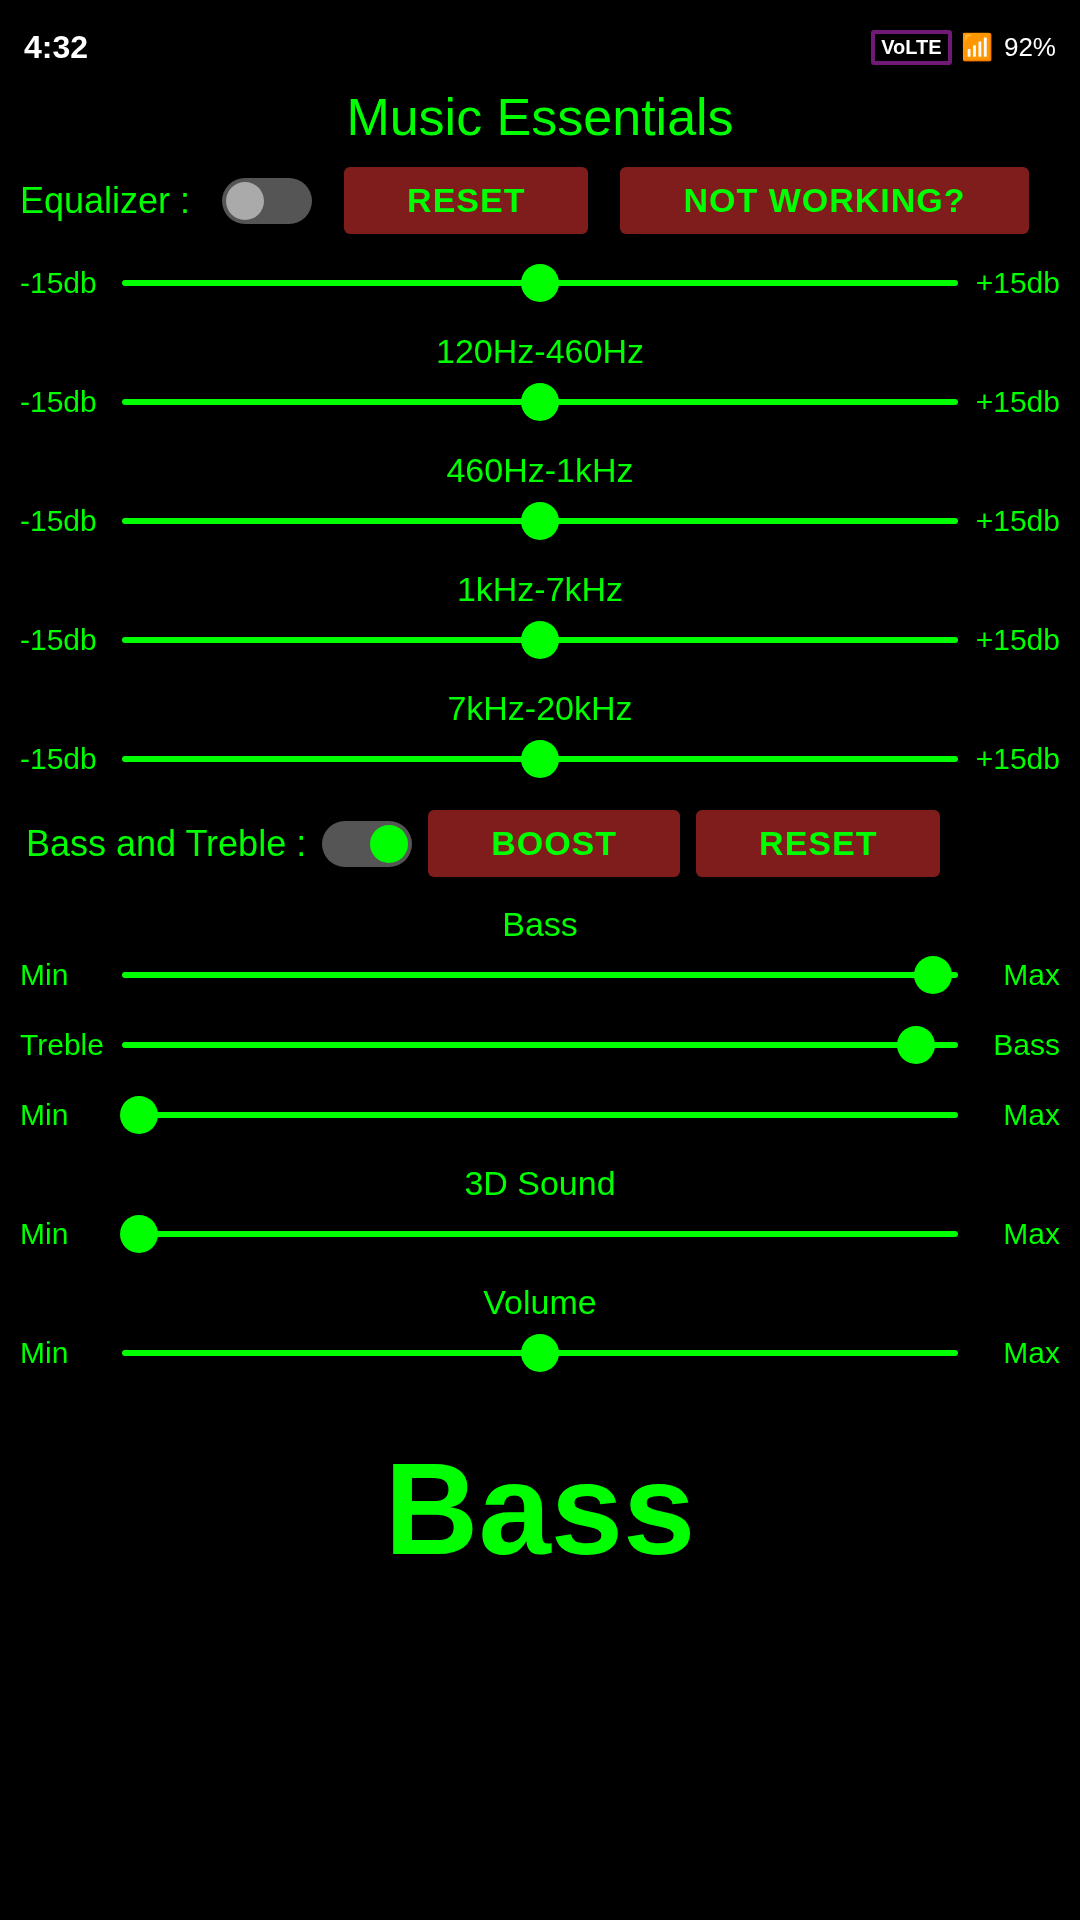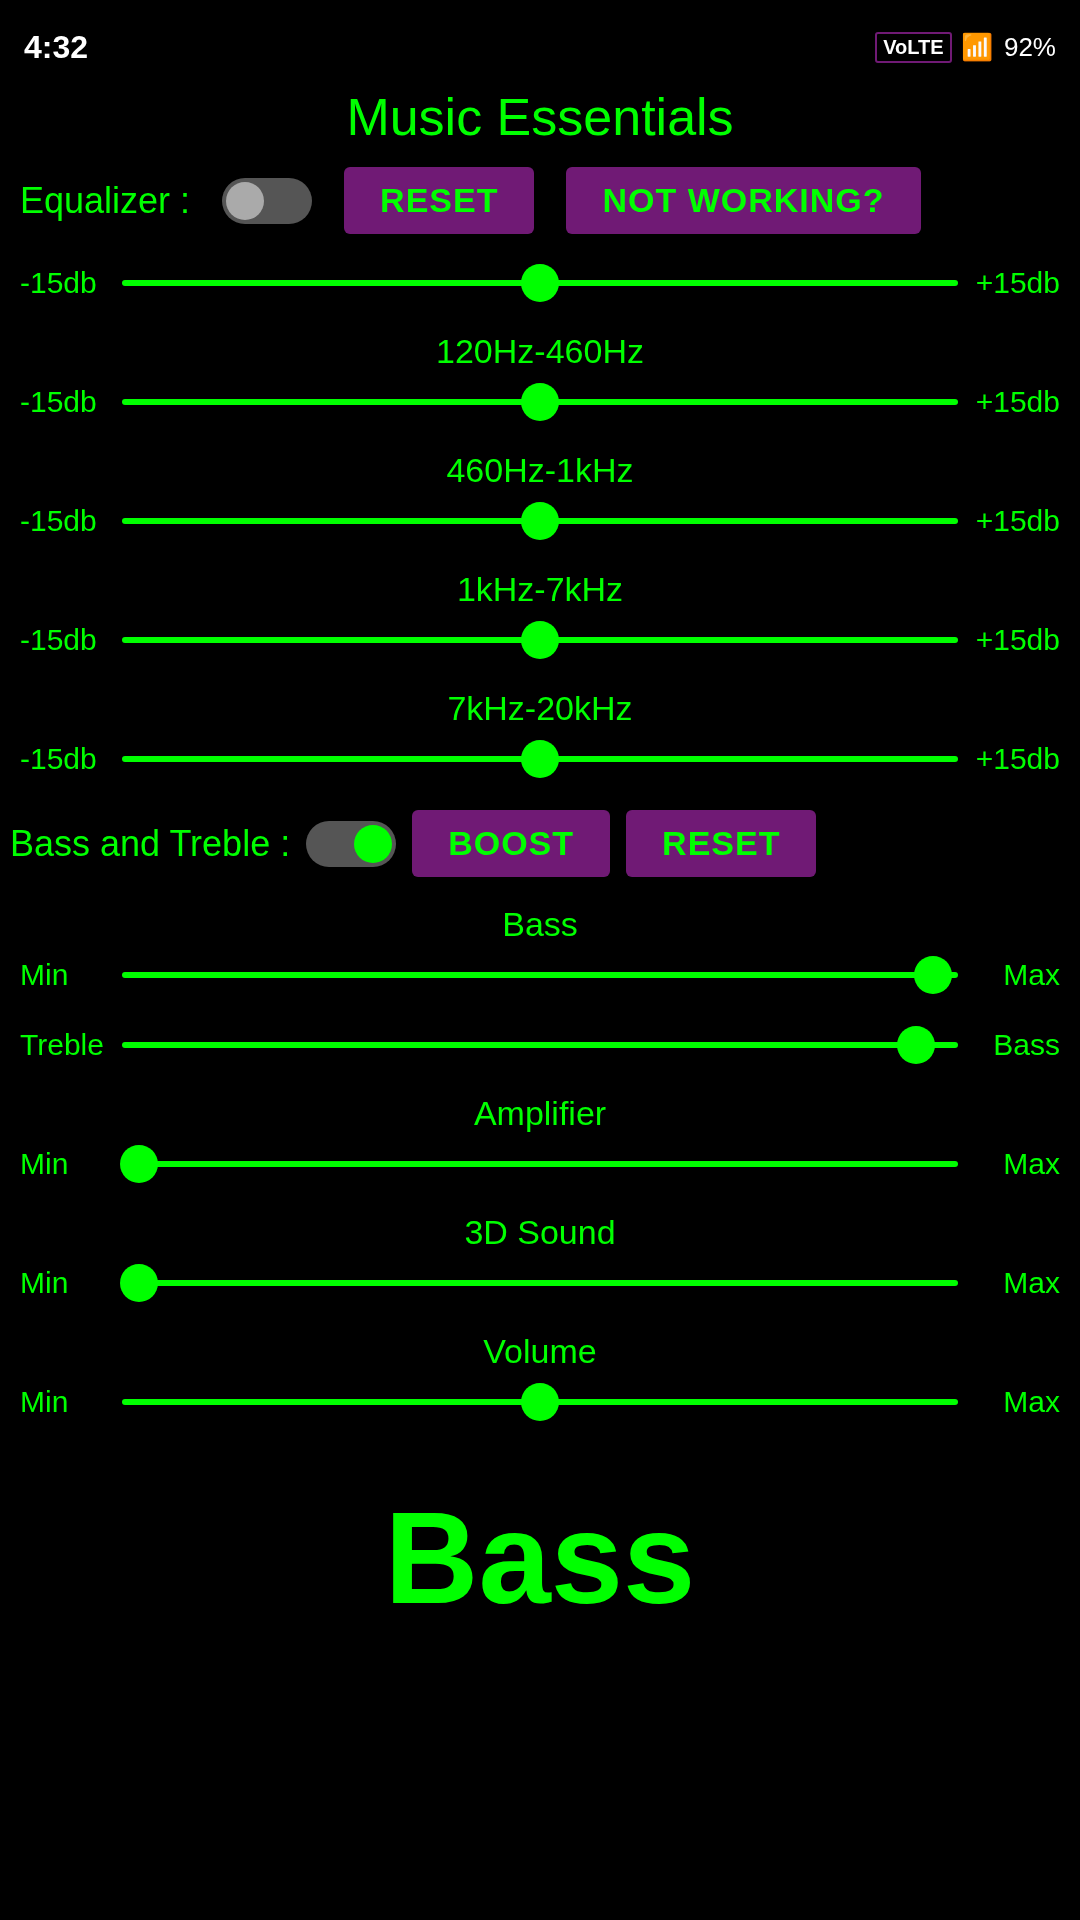--- a/index.html
+++ b/index.html
@@ -29,21 +29,21 @@
       font-weight: bold;
     }
     .status-icons {
       display: flex;
       align-items: center;
       gap: 10px;
       color: #fff;
       font-size: 26px;
     }
     .volte-badge {
-      border: 2px solid #701a75;
+      border: 4px solid #701a75;
       padding: 2px 6px;
       font-size: 20px;
       font-weight: bold;
       border-radius: 3px;
     }
 
     
     .app-title {
       text-align: center;
       font-size: 52px;
@@ -87,26 +87,26 @@
       height: 38px;
       border-radius: 50%;
       background: #aaa;
       transition: left 0.2s;
     }
     .toggle-thumb.off { left: 4px; }
     .toggle-thumb.on { left: 48px; background: #00ff00; }
 
     
     .btn {
-      background: #701a75;
+      background: #7f1d1d;
       color: #00ff00;
       border: none;
       font-size: 34px;
       font-weight: bold;
-      padding: 14px 36px;
+      padding: 14px 63px;
       border-radius: 6px;
       cursor: pointer;
       letter-spacing: 1px;
     }
 
     
     .slider-section {
       padding: 8px 20px;
     }
     .slider-label {
@@ -154,20 +154,21 @@
       transform: translate(-50%, -50%);
       cursor: pointer;
     }
 
     
     .bass-treble-header {
       display: flex;
       align-items: center;
       padding: 10px 20px 20px 10px;
       gap: 16px;
+      margin-left: 16px;
     }
     .bass-treble-label {
       font-size: 36px;
       color: #00ff00;
     }
 
     
     .toggle-green .toggle-track { background: #555; }
     .toggle-green .toggle-thumb { background: #00ff00; left: 48px; }
 
@@ -292,21 +293,20 @@
     <span class="slider-min-label">Treble</span>
     <div class="slider-track-container">
       <div class="slider-track"></div>
       <div class="slider-thumb" style="left: 95%;"></div>
     </div>
     <span class="slider-max-label">Bass</span>
   </div>
 </div>
 
 <div class="slider-section">
-  <div class="slider-label">Amplifier</div>
   <div class="slider-row">
     <span class="slider-min-label">Min</span>
     <div class="slider-track-container">
       <div class="slider-track"></div>
       <div class="slider-thumb" style="left: 2%;"></div>
     </div>
     <span class="slider-max-label">Max</span>
   </div>
 </div>
 

